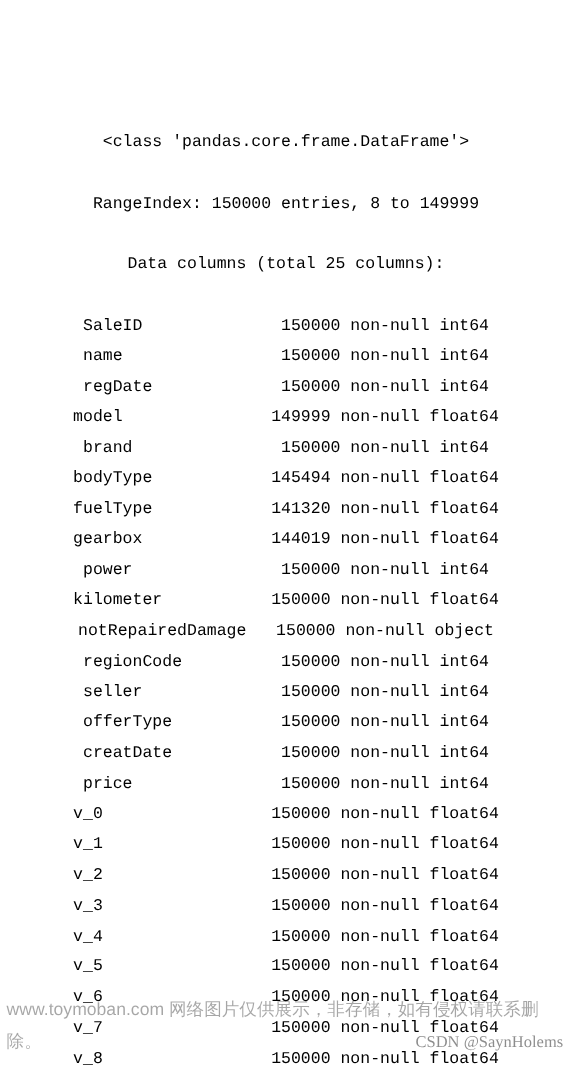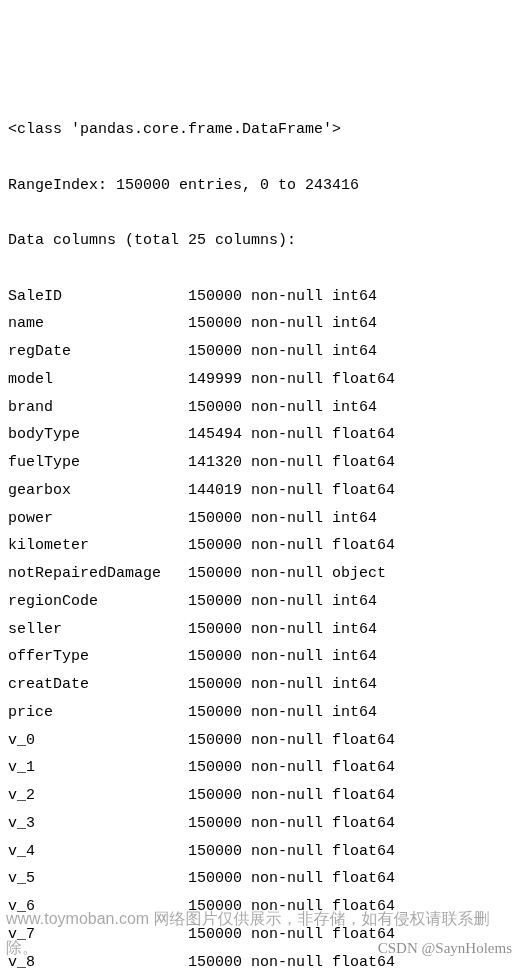--- a/index.html
+++ b/index.html
@@ -7,21 +7,21 @@
     padding: 5px 8px;
     font-family: "Courier New", Courier, monospace;
     font-size: 15px;
     line-height: 1.85;
     color: #000;
     background: #fff;
     white-space: pre;
     width: 520px;
     box-sizing: border-box;
   }
-  .row { white-space: pre; }
+  .row { white-space: pre; text-align: center; }
   .watermark {
     position: absolute;
     left: 6px;
     bottom: 8px;
     font-family: Arial, sans-serif;
     font-size: 16px;
     color: rgba(0,0,0,0.35);
     white-space: normal;
   }
   .attr {
@@ -32,21 +32,21 @@
     font-size: 15px;
     color: rgba(0,0,0,0.45);
   }
 </style>
 </head>
 <body>
 
 
 
 <div class="row">&lt;class 'pandas.core.frame.DataFrame'&gt;</div>
-<div class="row">RangeIndex: 150000 entries, 0 to 243416</div>
+<div class="row">RangeIndex: 150000 entries, 8 to 149999</div>
 <div class="row">Data columns (total 25 columns):</div>
 <div id="cols"><div class="row">SaleID              150000 non-null int64</div><div class="row">name                150000 non-null int64</div><div class="row">regDate             150000 non-null int64</div><div class="row">model               149999 non-null float64</div><div class="row">brand               150000 non-null int64</div><div class="row">bodyType            145494 non-null float64</div><div class="row">fuelType            141320 non-null float64</div><div class="row">gearbox             144019 non-null float64</div><div class="row">power               150000 non-null int64</div><div class="row">kilometer           150000 non-null float64</div><div class="row">notRepairedDamage   150000 non-null object</div><div class="row">regionCode          150000 non-null int64</div><div class="row">seller              150000 non-null int64</div><div class="row">offerType           150000 non-null int64</div><div class="row">creatDate           150000 non-null int64</div><div class="row">price               150000 non-null int64</div><div class="row">v_0                 150000 non-null float64</div><div class="row">v_1                 150000 non-null float64</div><div class="row">v_2                 150000 non-null float64</div><div class="row">v_3                 150000 non-null float64</div><div class="row">v_4                 150000 non-null float64</div><div class="row">v_5                 150000 non-null float64</div><div class="row">v_6                 150000 non-null float64</div><div class="row">v_7                 150000 non-null float64</div><div class="row">v_8                 150000 non-null float64</div></div>
 
 
 
 <div class="watermark">www.toymoban.com 网络图片仅供展示，非存储，如有侵权请联系删除。</div>
 <div class="attr">CSDN @SaynHolems</div>
 
 
 

